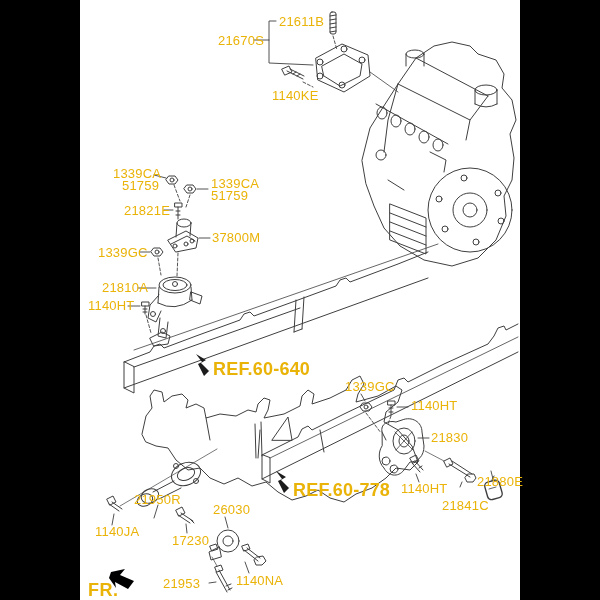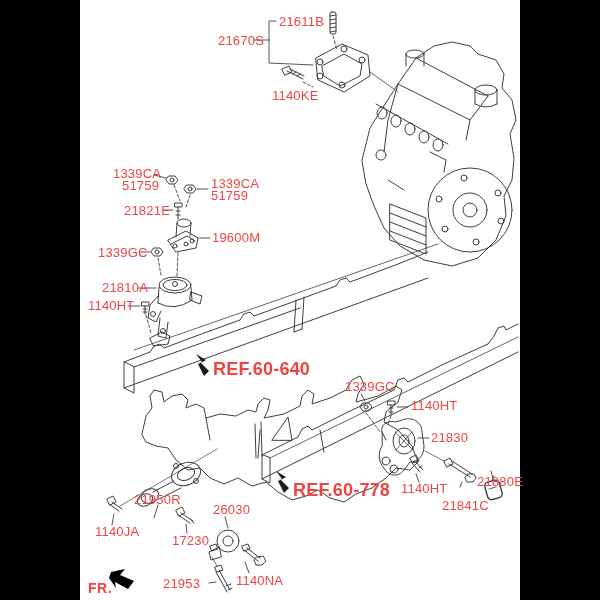--- a/index.html
+++ b/index.html
@@ -2,23 +2,23 @@
 <html><head>
 <meta charset="utf-8">
 <style>
   html,body{margin:0;padding:0;}
   body{width:600px;height:600px;background:#000;overflow:hidden;
        font-family:"Liberation Sans",sans-serif;}
   #stage{position:relative;width:600px;height:600px;background:#000;}
   #canvas{position:absolute;left:80px;top:0;width:440px;height:600px;background:#ffffff;}
   svg.art{position:absolute;left:0;top:0;width:600px;height:600px;}
   .label{position:absolute;font:400 13px/1.1 "Liberation Sans",sans-serif;
-         color:#ef4444;white-space:nowrap;letter-spacing:.2px;}
+         color:#eab308;white-space:nowrap;letter-spacing:.2px;}
   .ref{font-weight:700;font-size:18px;}
-  .fr{font-weight:700;font-size:14px;letter-spacing:.5px;}
+  .fr{font-weight:700;font-size:18px;letter-spacing:.5px;}
 </style>
 </head>
 <body>
 
 <div id="stage">
   <div id="canvas"></div>
 
   <svg class="art" viewBox="0 0 600 600" fill="none" stroke="#3f3f3f" stroke-width="1" stroke-linejoin="round" stroke-linecap="round">
 
     <g>
@@ -249,21 +249,21 @@
   </svg>
 
   <div class="label" style="left:279px;top:15px">21611B</div>
   <div class="label" style="left:218px;top:34px">21670S</div>
   <div class="label" style="left:272px;top:89px">1140KE</div>
   <div class="label" style="left:113px;top:167px">1339CA</div>
   <div class="label" style="left:122px;top:179px">51759</div>
   <div class="label" style="left:211px;top:177px">1339CA</div>
   <div class="label" style="left:211px;top:189px">51759</div>
   <div class="label" style="left:124px;top:204px">21821E</div>
-  <div class="label" style="left:212px;top:231px">19600M</div>
+  <div class="label" style="left:212px;top:231px">37800M</div>
   <div class="label" style="left:98px;top:246px">1339GC</div>
   <div class="label" style="left:102px;top:281px">21810A</div>
   <div class="label" style="left:88px;top:299px">1140HT</div>
   <div class="label ref" style="left:213px;top:360px">REF.60-640</div>
   <div class="label" style="left:345px;top:380px">1339GC</div>
   <div class="label" style="left:411px;top:399px">1140HT</div>
   <div class="label" style="left:431px;top:431px">21830</div>
   <div class="label" style="left:477px;top:475px">21880E</div>
   <div class="label" style="left:401px;top:482px">1140HT</div>
   <div class="label" style="left:442px;top:499px">21841C</div>

